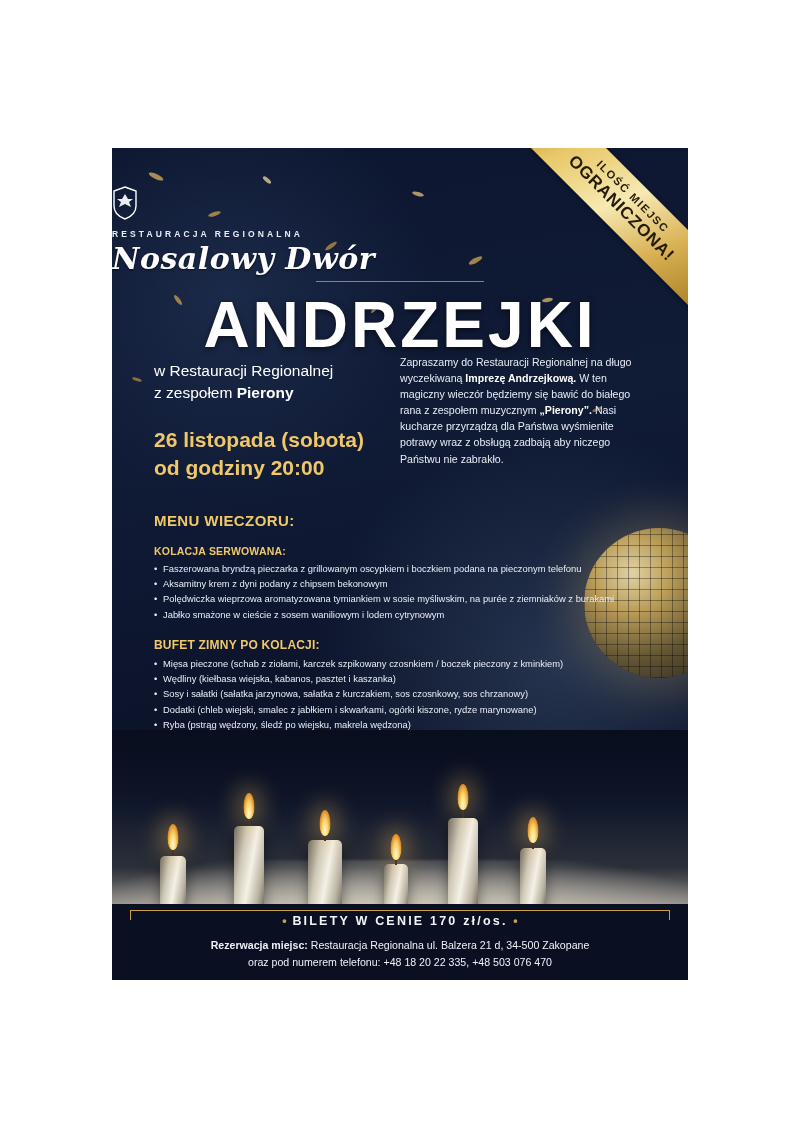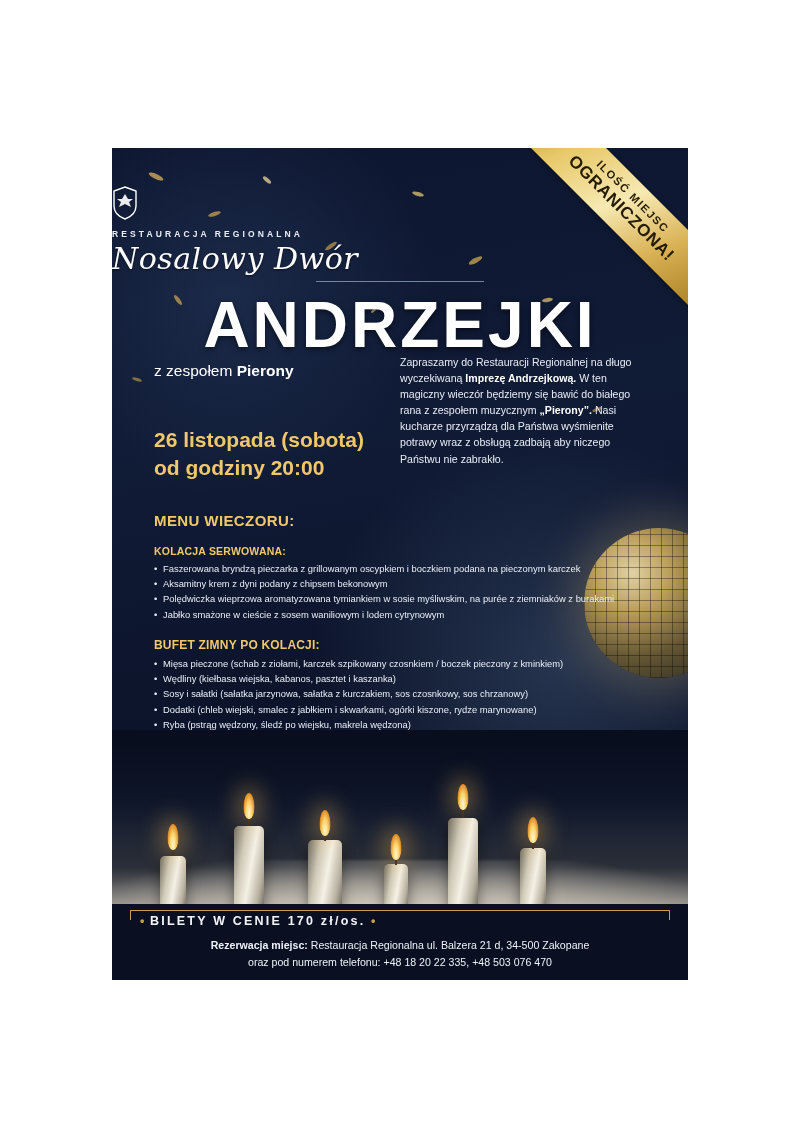--- a/index.html
+++ b/index.html
@@ -64,21 +64,21 @@
     display: block; color: #241b05; font-size: 17px; letter-spacing: .6px; font-weight: bold; margin-top: 1px;
   }
   
   .logo { position: absolute; left: 0; right: 0; top: 38px; text-align: left; }
   .crest { width: 26px; height: 34px; display: inline-block; }
   .logo-sub {
     color: #e9edf5; font-size: 8.5px; letter-spacing: 3.1px; margin-top: 5px; font-weight: bold;
   }
   .logo-name {
     color: #fdfdfd; font-family: "DejaVu Serif", serif; font-style: italic;
-    font-size: 30px; letter-spacing: .5px; margin-top: 2px; font-weight: normal;
+    font-size: 30px; letter-spacing: .5px; margin-top: 2px; font-weight: bold;
     text-shadow: 0 1px 2px rgba(0,0,0,.6);
   }
   .logo-rule { width: 168px; height: 1px; background: #9fb0cc; margin: 5px auto 0; opacity: .7; }
   
   .title {
     position: absolute; left: 0; right: 0; top: 140px; text-align: center;
     color: #ffffff; font-size: 64px; letter-spacing: 3px; font-weight: bold;
     text-shadow: 0 2px 6px rgba(0,0,0,.55);
   }
   
@@ -149,21 +149,21 @@
   .frame {
     position: absolute; left: 18px; right: 18px; top: 6px; bottom: 8px;
     border-top: 1px solid #c9a04a; border-bottom: 0;
   }
   .frame::before, .frame::after {
     content: ""; position: absolute; top: 0; width: 1px; height: 9px; background: #c9a04a;
   }
   .frame::before { left: 0; }
   .frame::after { right: 0; }
   .price {
-    position: relative; color: #f2f4f8;
+    position: relative; text-align: center; color: #f2f4f8;
     font-size: 12.5px; font-weight: bold; letter-spacing: 2.2px; margin-top: 1px;
   }
   .price .star { color: #c9a04a; letter-spacing: 0; }
   .resv { text-align: center; font-size: 10.6px; line-height: 1.6; margin-top: 9px; color: #eef1f7; }
   .resv b { font-weight: bold; }
 </style>
 </head>
 <body>
 
 <div id="poster">
@@ -200,40 +200,41 @@
         </svg>
       </span>
       <div class="logo-sub">RESTAURACJA REGIONALNA</div>
       <div class="logo-name">Nosalowy Dwór</div>
       <div class="logo-rule"></div>
     </div>
 
     <div class="title">ANDRZEJKI</div>
 
     <div class="intro">
+      <div>w Restauracji Regionalnej</div>
       <div>
         <span>z zespołem </span><b>Pierony</b>
       </div>
     </div>
 
     <div class="date">
       <div>26 listopada (sobota)</div>
       <div>od godziny 20:00</div>
     </div>
 
     <div class="blurb">
       <span>Zapraszamy do Restauracji Regionalnej na długo  wyczekiwaną </span><b>Imprezę Andrzejkową.</b><span> W ten magiczny wieczór będziemy się bawić do białego rana z zespołem muzycznym </span><b>„Pierony”.</b><span> Nasi kucharze  przyrządzą dla Państwa wyśmienite potrawy wraz z obsługą zadbają aby niczego Państwu nie zabrakło.</span>
     </div>
 
     <div class="menu">
       <div class="menu-title">MENU WIECZORU:</div>
 
       <div class="sec-head">KOLACJA SERWOWANA:</div>
       <ul>
-        <li>Faszerowana bryndzą pieczarka z grillowanym oscypkiem i boczkiem podana na pieczonym karczek</li>
+        <li>Faszerowana bryndzą pieczarka z grillowanym oscypkiem i boczkiem podana na pieczonym telefonu</li>
         <li>Aksamitny krem z dyni podany z chipsem bekonowym</li>
         <li>Polędwiczka wieprzowa aromatyzowana tymiankiem w sosie myśliwskim, na purée z ziemniaków z burakami</li>
         <li>Jabłko smażone w cieście z sosem waniliowym i lodem cytrynowym</li>
       </ul>
 
       <div class="sec-head big">BUFET ZIMNY PO KOLACJI:</div>
       <ul>
         <li>Mięsa pieczone (schab z ziołami, karczek szpikowany czosnkiem / boczek pieczony z kminkiem)</li>
         <li>Wędliny (kiełbasa wiejska, kabanos, pasztet i kaszanka)</li>
         <li>Sosy i sałatki (sałatka jarzynowa, sałatka z kurczakiem, sos czosnkowy, sos chrzanowy)</li>

